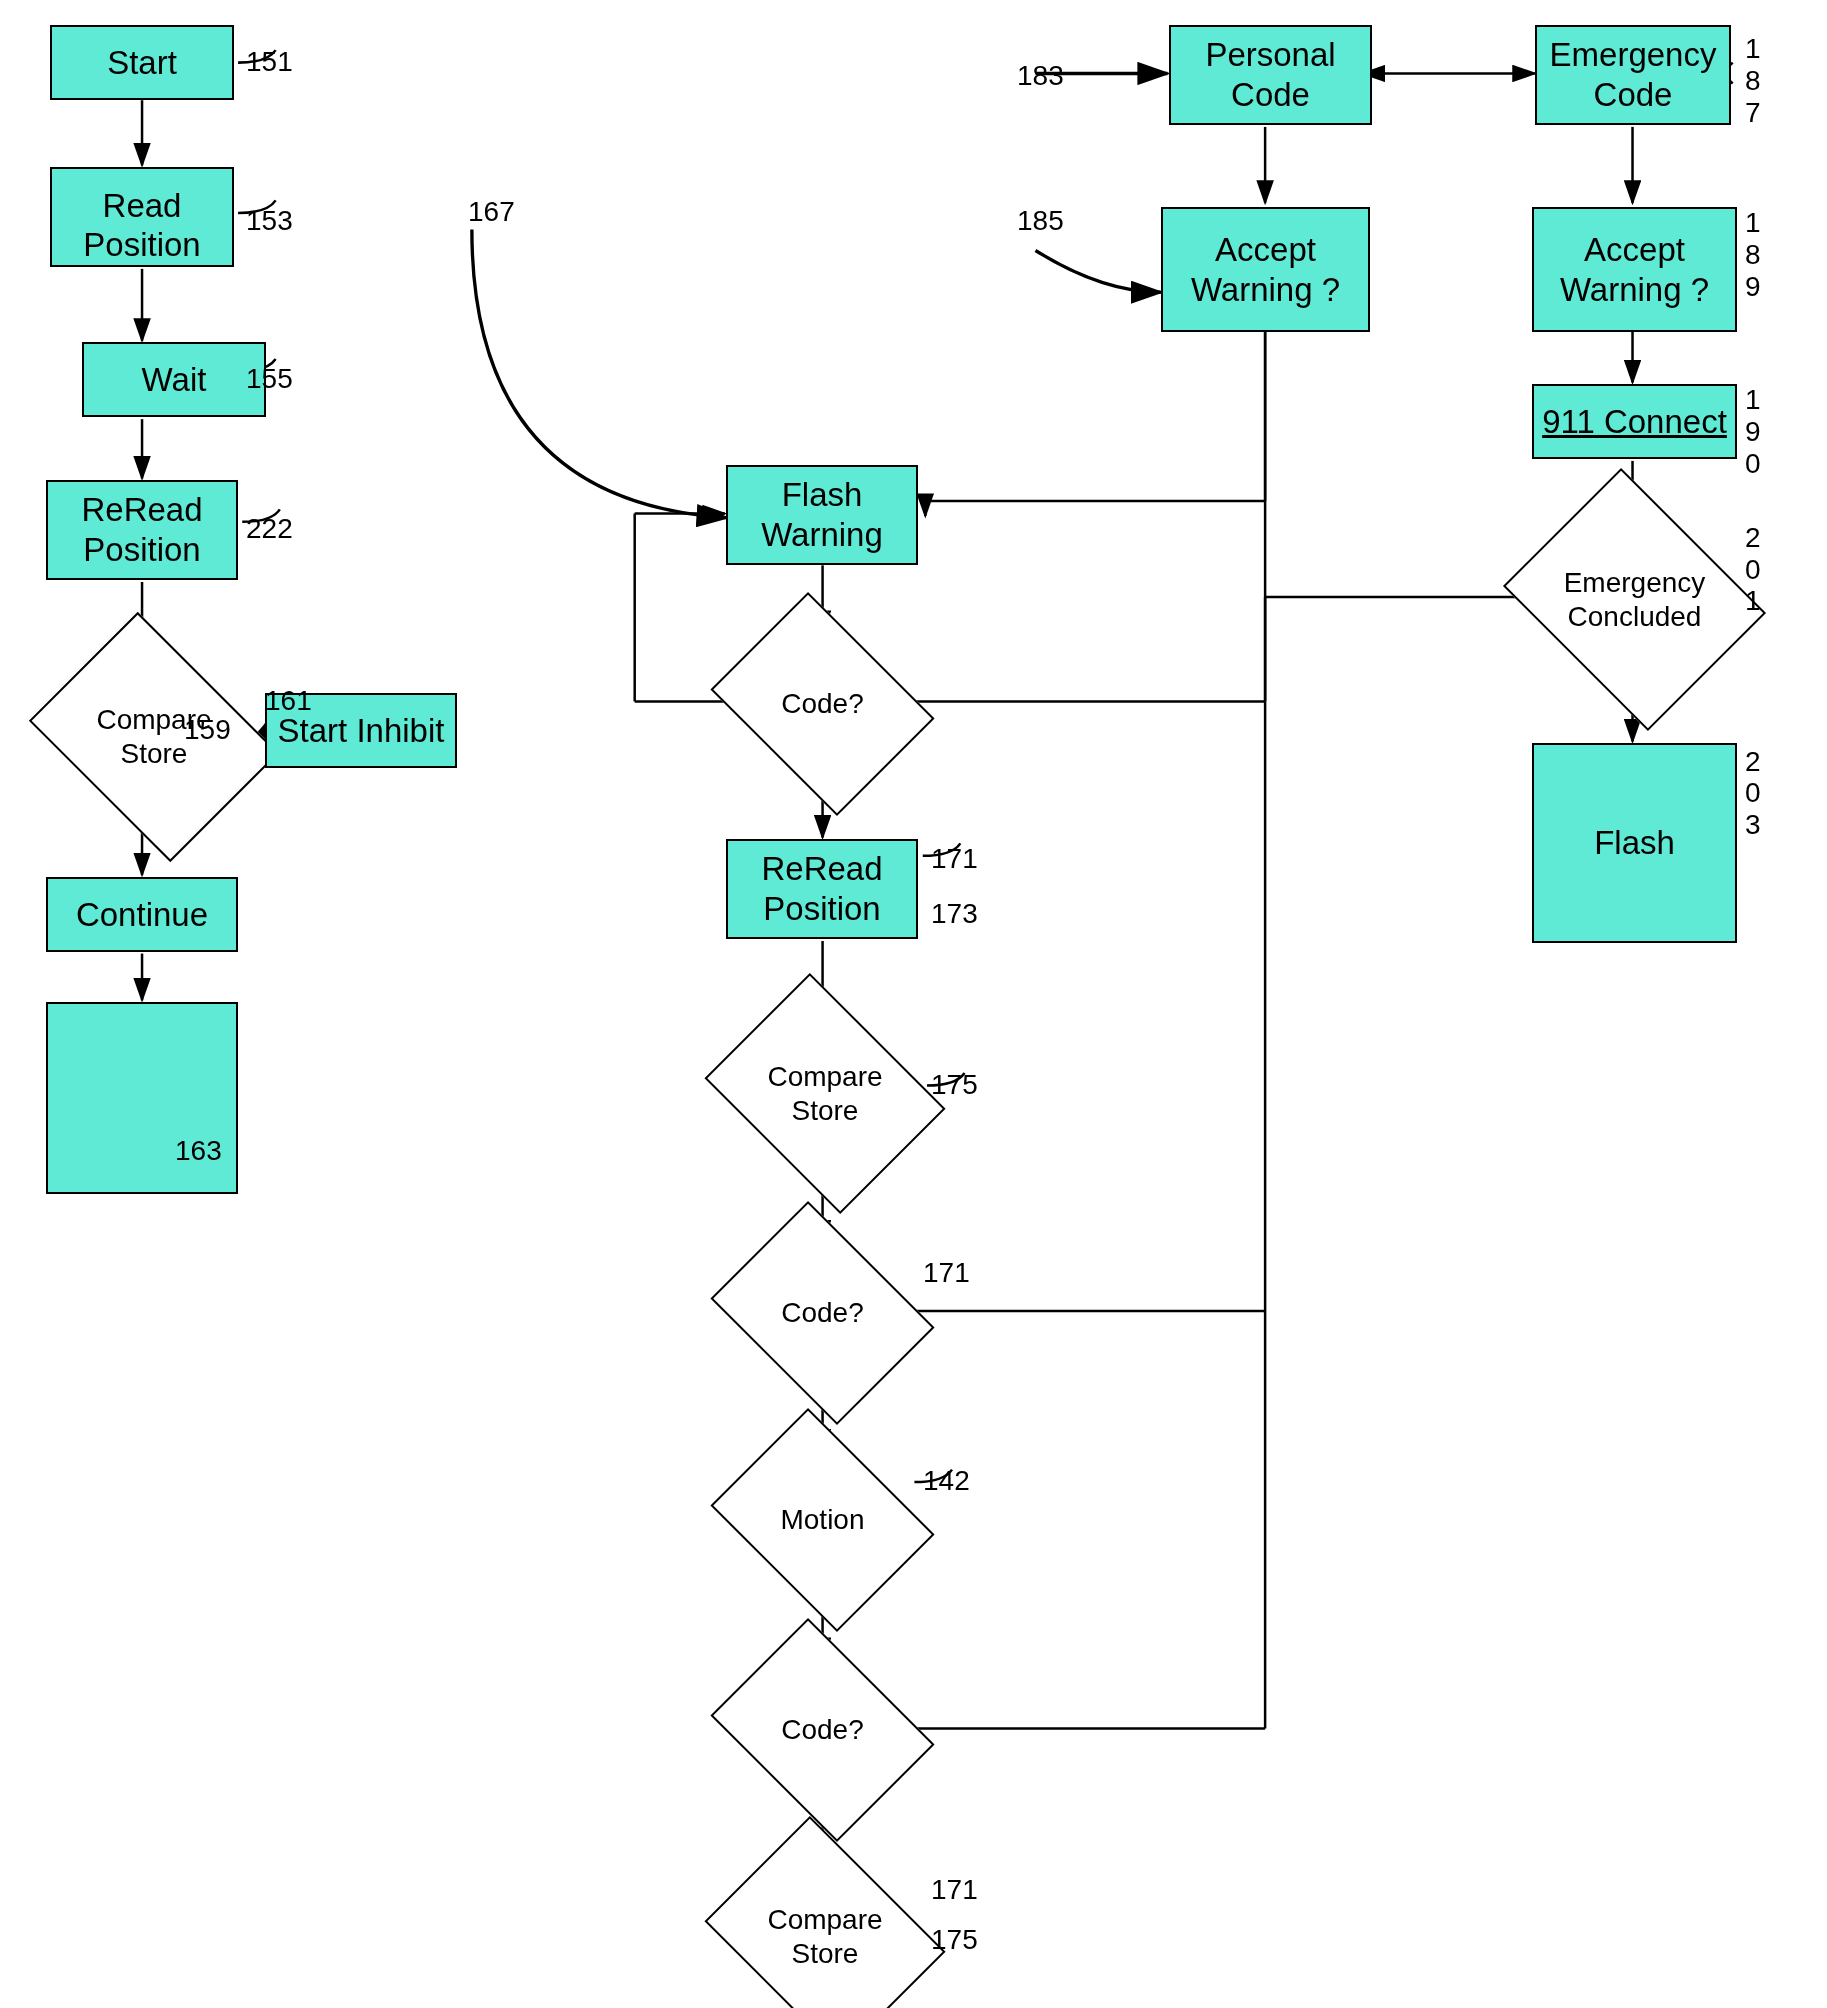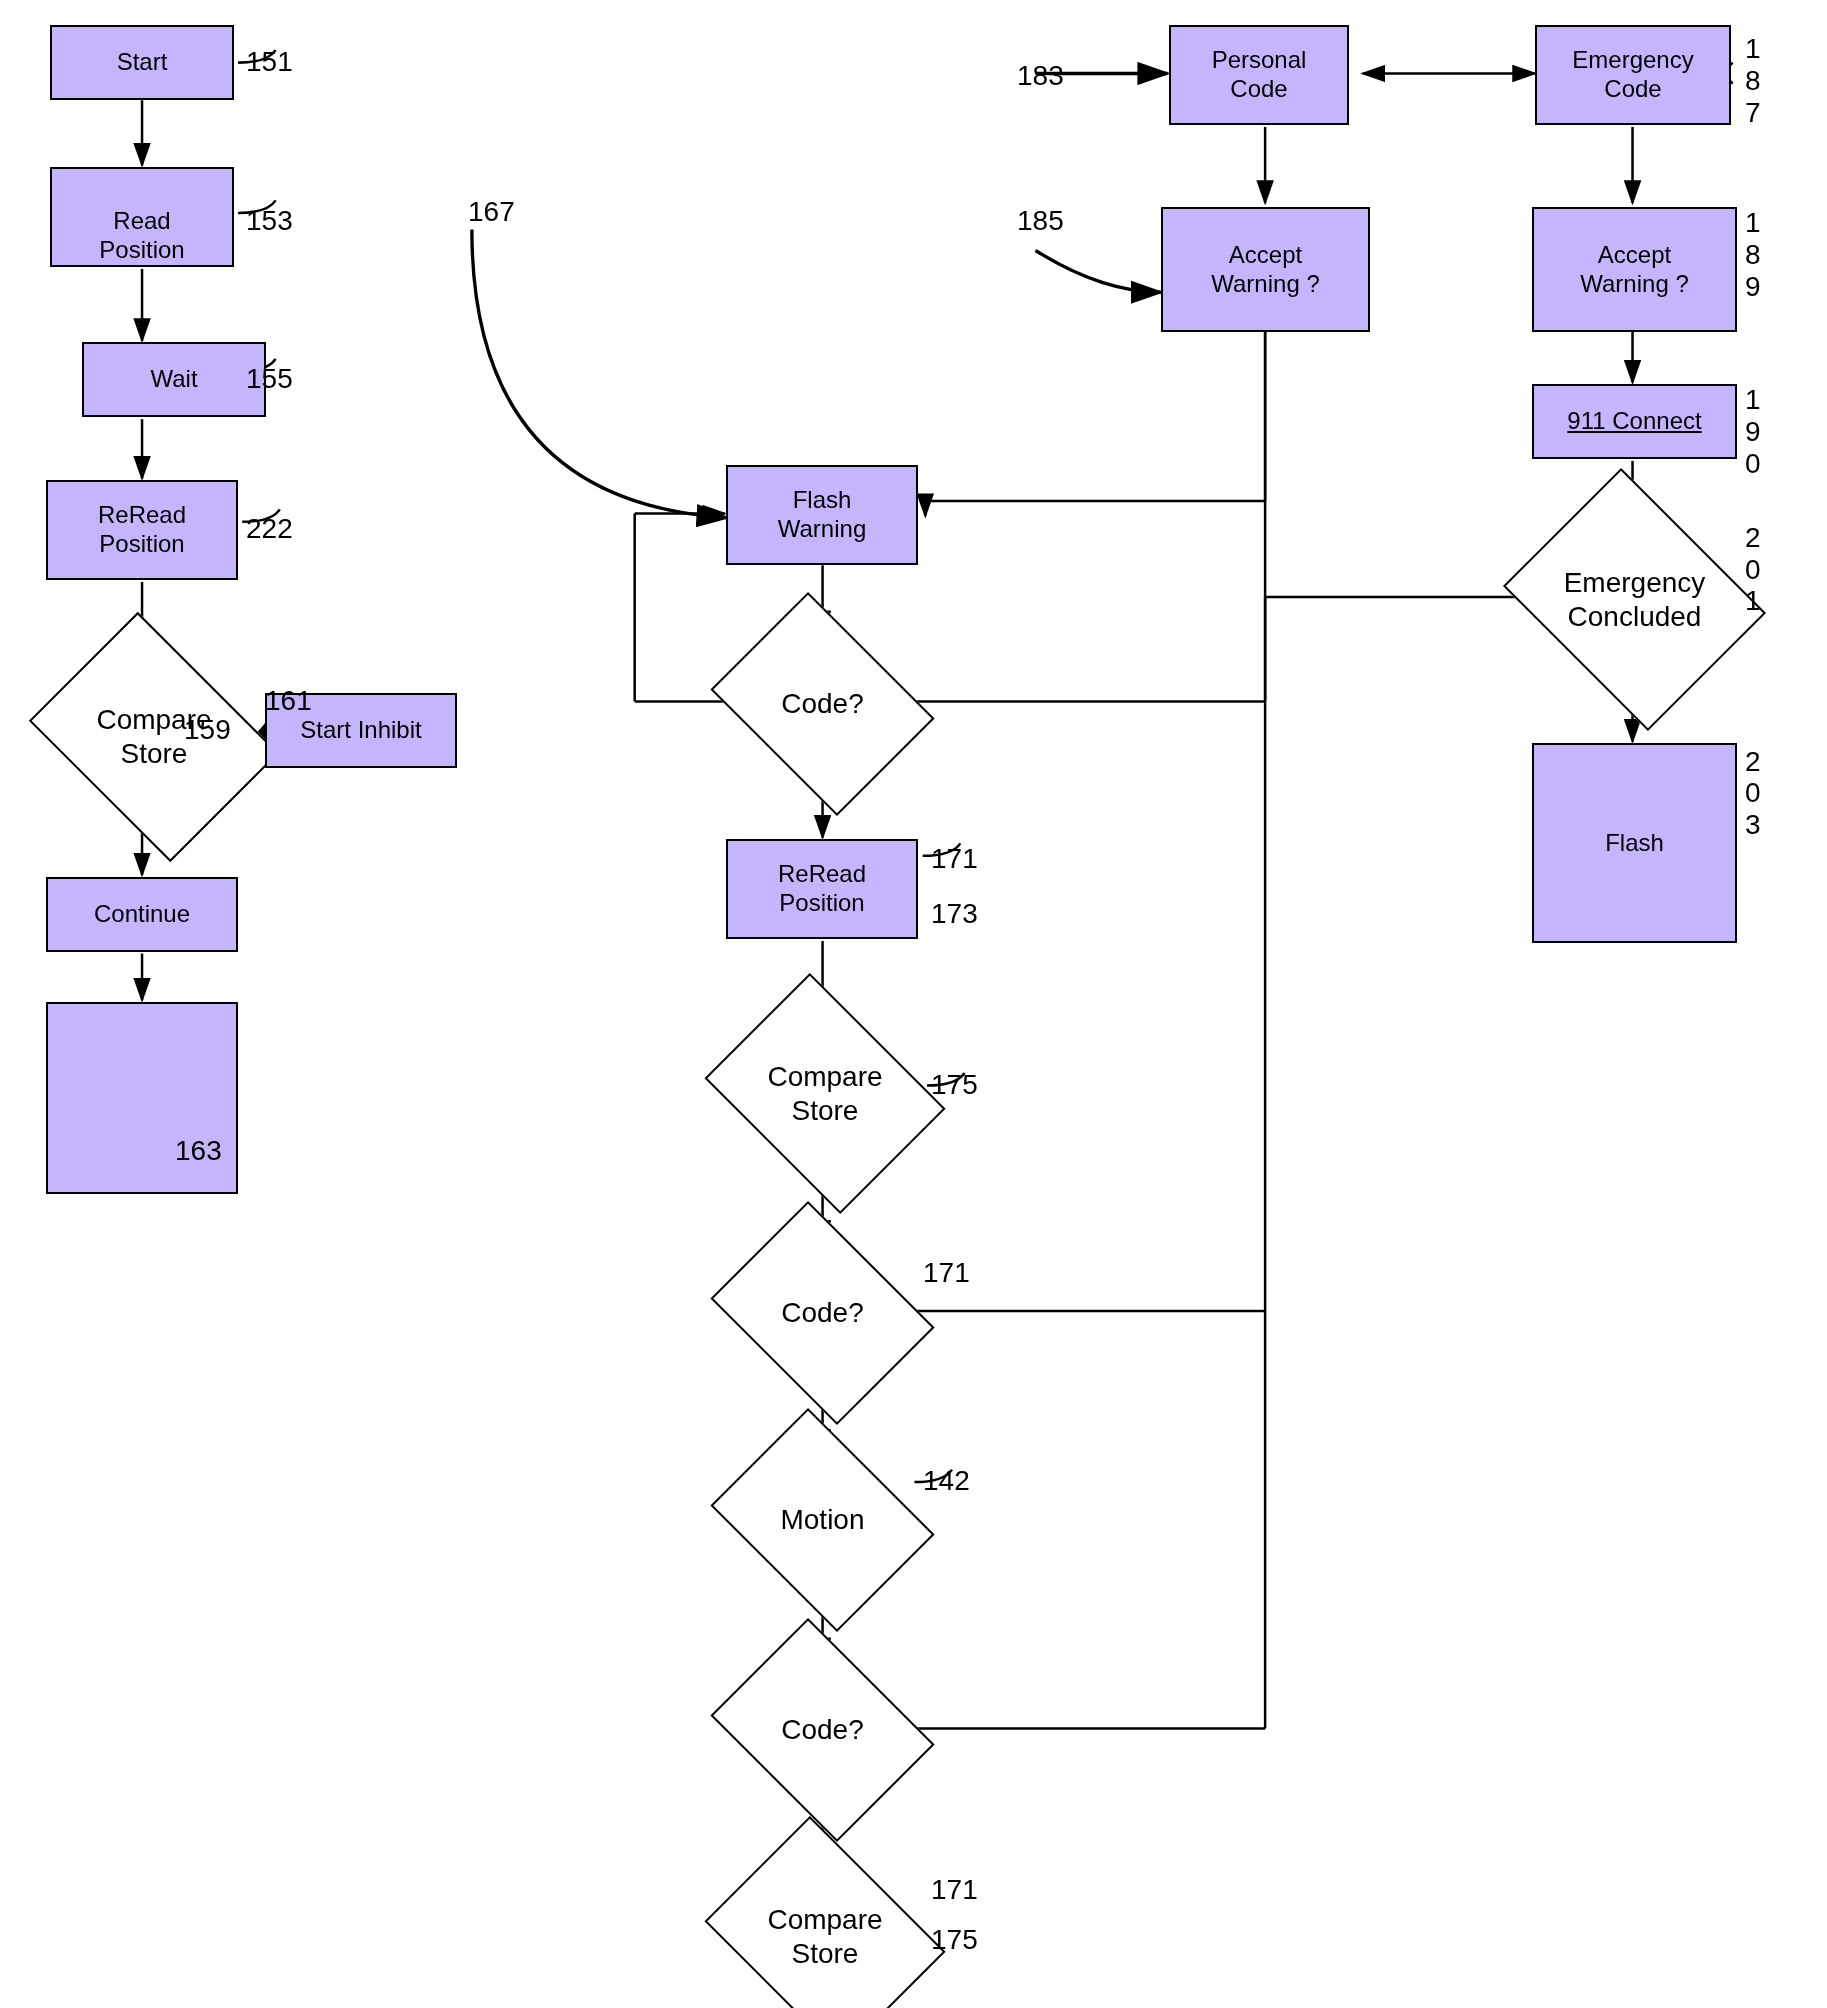--- a/index.html
+++ b/index.html
@@ -12,26 +12,26 @@
       overflow: hidden;
     }
     .flowchart {
       position: absolute;
       top: 0; left: 0;
       width: 100%; height: 100%;
     }
     .box {
       position: absolute;
       border: 2.5px solid #000;
-      background: #c4b5fd;
+      background: #5eead4;
       display: flex;
       align-items: center;
       justify-content: center;
       text-align: center;
-      font-size: 24px;
+      font-size: 33px;
       font-weight: normal;
       line-height: 1.2;
     }
     .diamond {
       position: absolute;
       background: #fff;
       display: flex;
       align-items: center;
       justify-content: center;
       text-align: center;
@@ -244,21 +244,21 @@
     <div class="diamond-inner"></div>
     <span class="diamond-label">Code?</span>
   </div>
 
   <div class="diamond" style="left:729px; top:1862px; width:192px; height:149px;">
     <div class="diamond-inner"></div>
     <span class="diamond-label" style="white-space:pre-line;">Compare
 Store</span>
   </div>
 
-  <div class="box" style="left:1169px; top:25px; width:180px; height:100px;">
+  <div class="box" style="left:1169px; top:25px; width:203px; height:100px;">
     <span style="white-space:pre-line;">Personal
 Code</span>
   </div>
 
   <div class="box" style="left:1161px; top:207px; width:209px; height:125px;">
     <span style="white-space:pre-line;">Accept
 Warning ?</span>
   </div>
 
   <div class="box" style="left:1535px; top:25px; width:196px; height:100px;">

